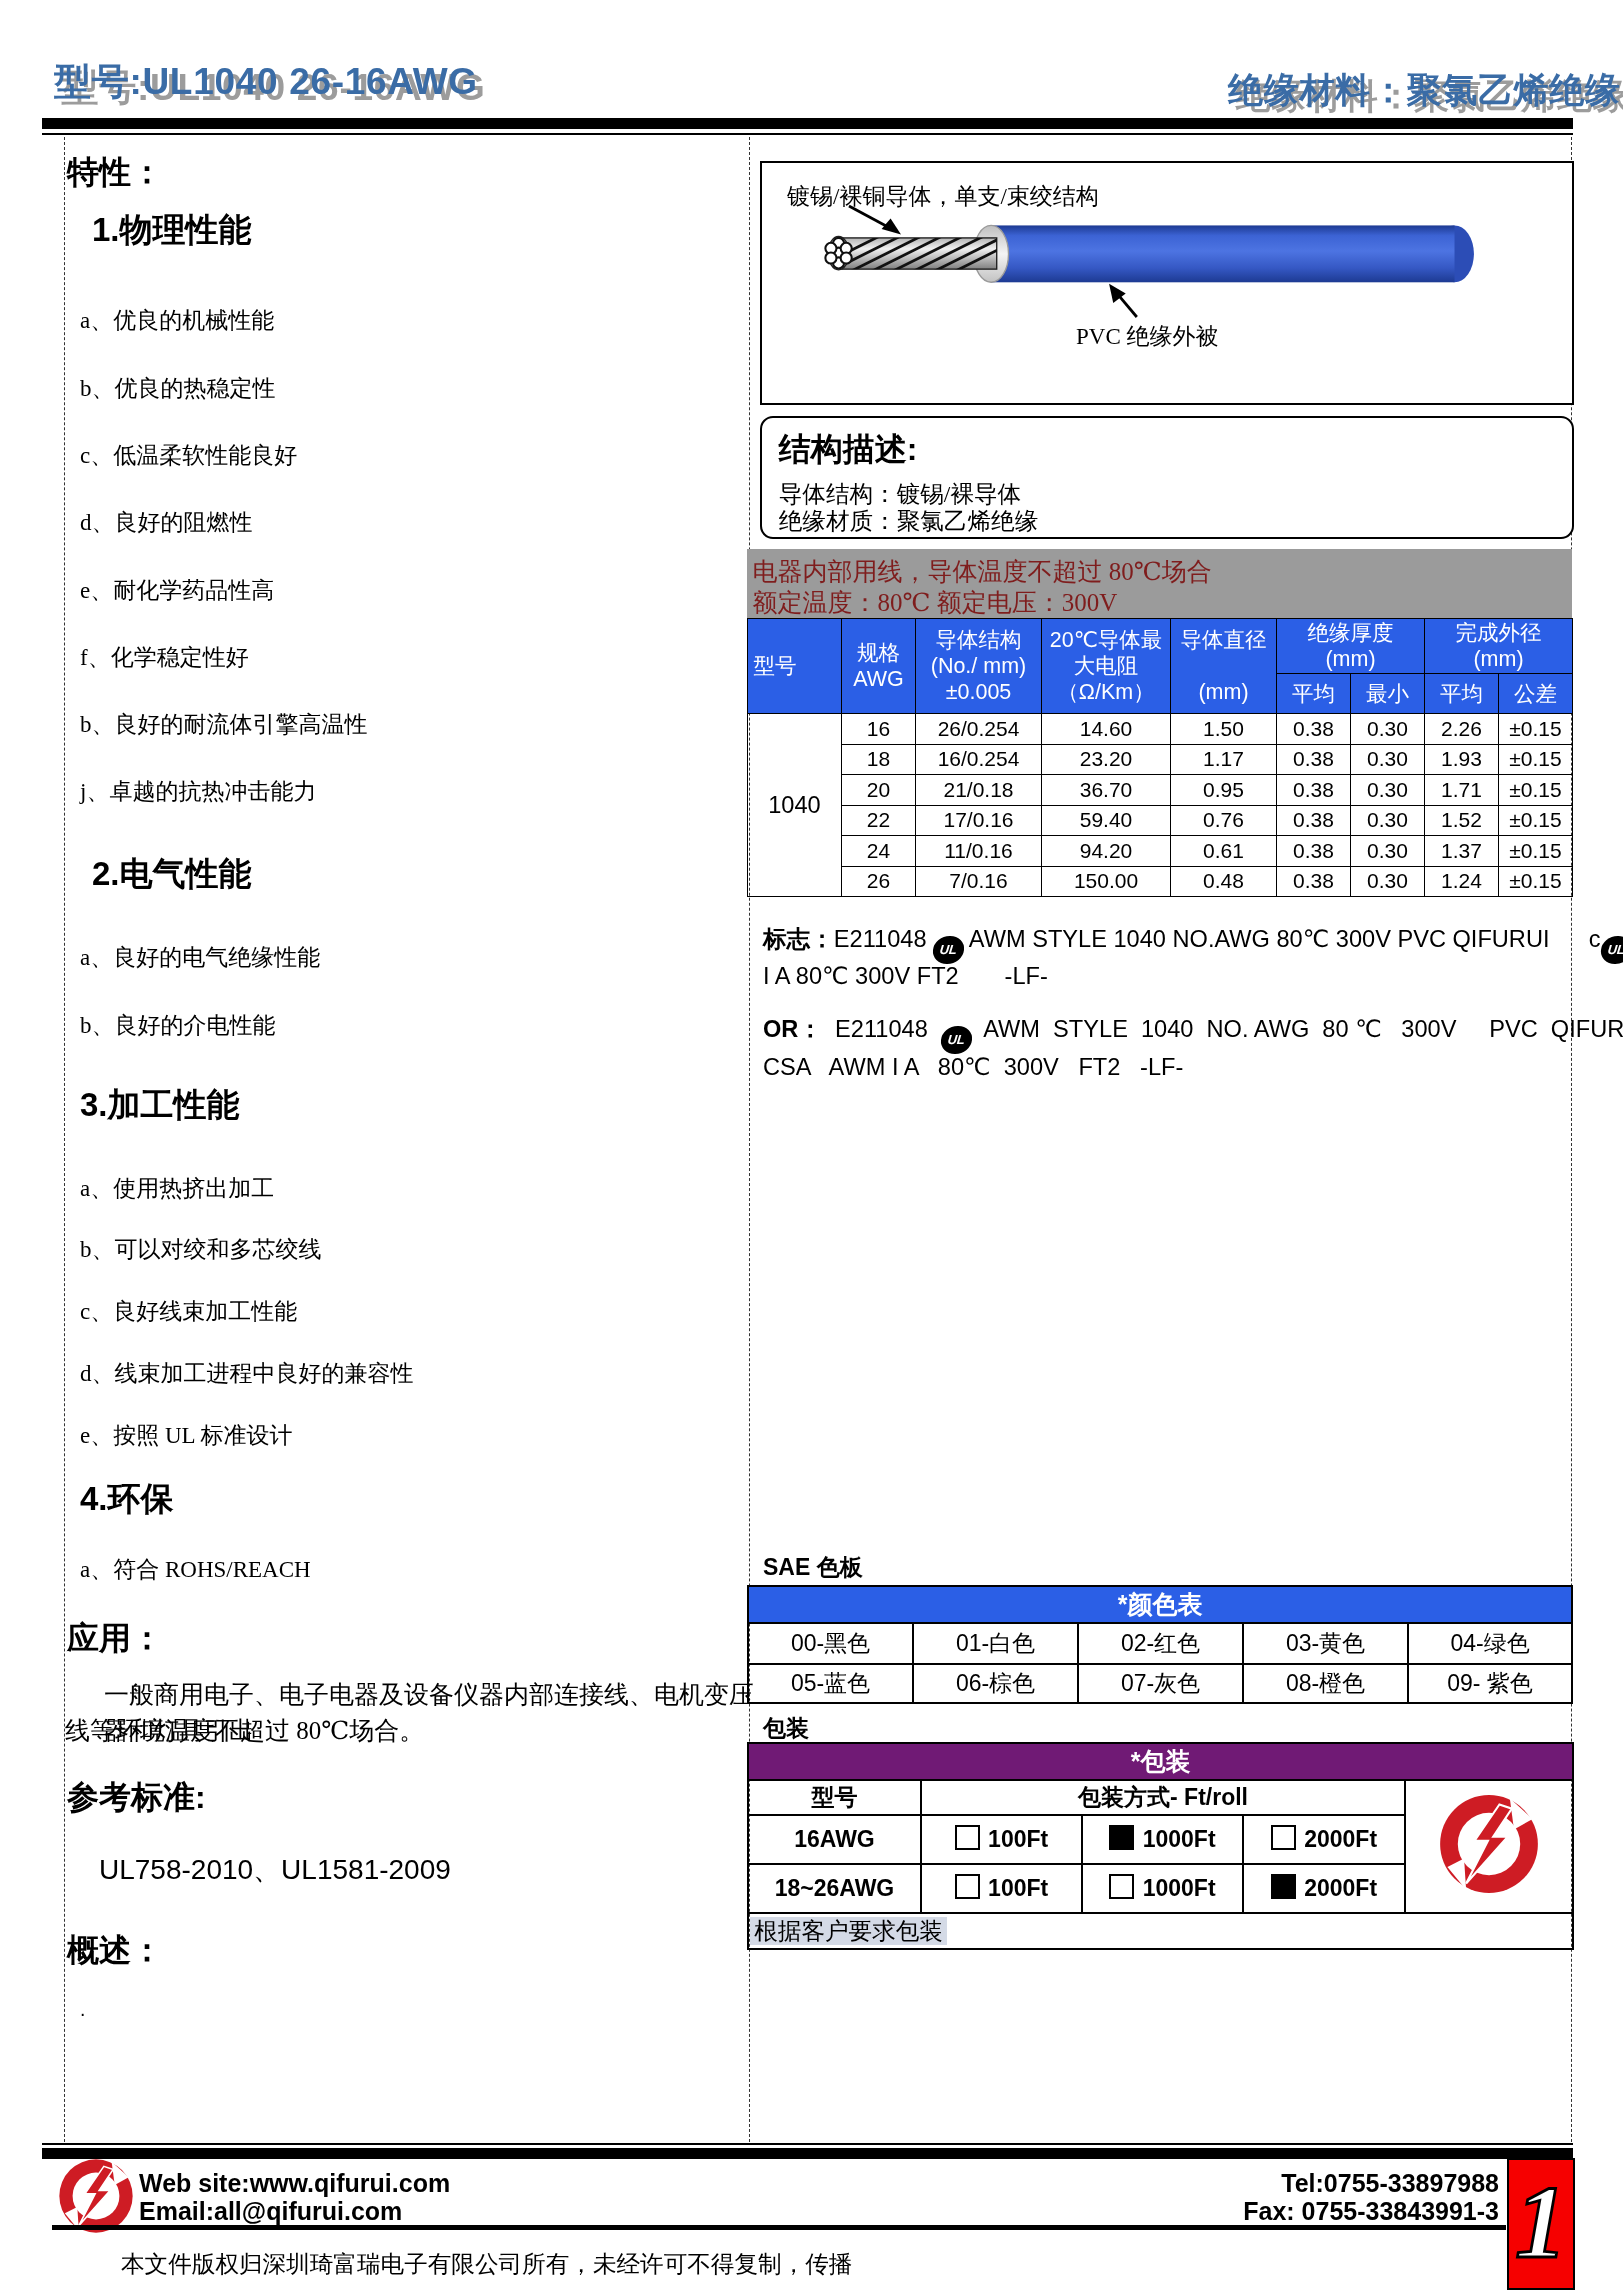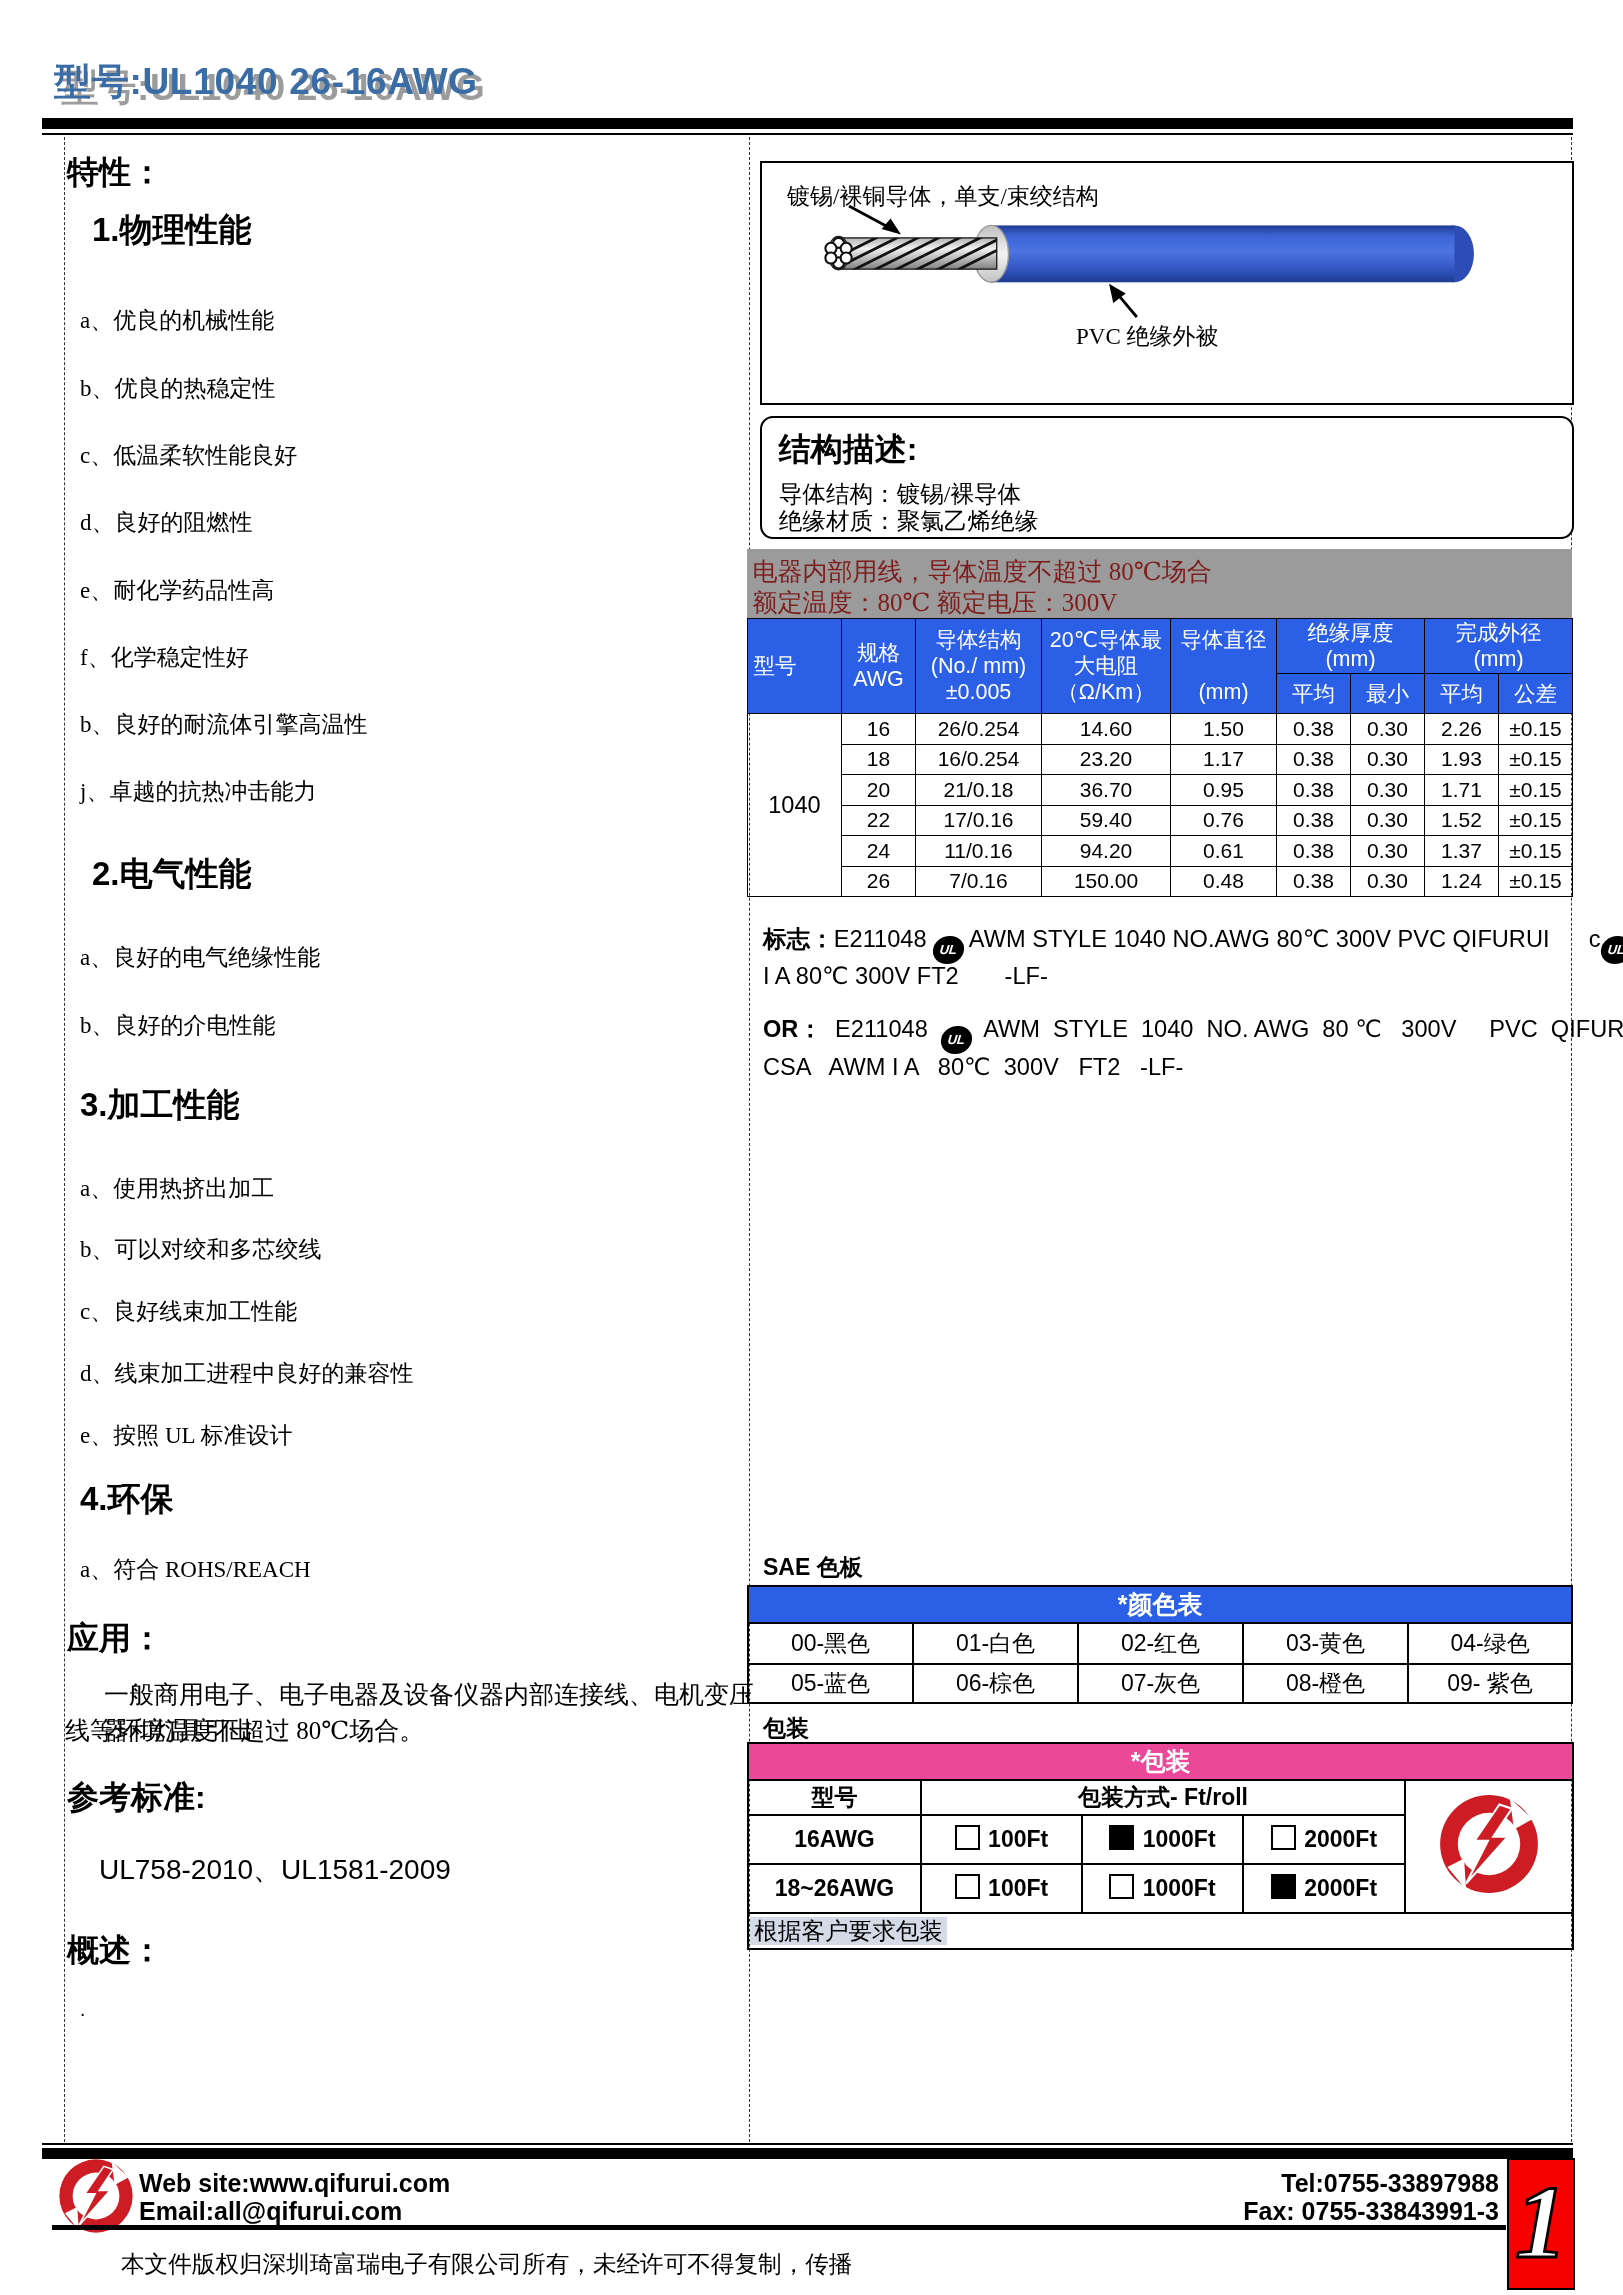--- a/index.html
+++ b/index.html
@@ -39,21 +39,21 @@
   .spec td,.spec th{border:1.4px solid #000;text-align:center;vertical-align:middle;overflow:hidden;}
   .spec th{background:#2b5fe6;color:#fff;font-weight:normal;font-size:21.5px;line-height:26px;}
   .spec td{font-size:21px;}
   .rowH{height:30.5px;}
 
   .ctable td,.ctable th{border:2.1px solid #000;text-align:center;vertical-align:middle;}
   .ctable th{background:#2b5fe6;color:#fff;font-size:25px;font-weight:bold;}
   .ctable td{font-size:23px;}
 
   .ptable td,.ptable th{border:2.1px solid #000;text-align:center;vertical-align:middle;}
-  .ptable th{background:#ec4899;color:#fff;font-size:25px;font-weight:bold;}
+  .ptable th{background:#701a75;color:#fff;font-size:25px;font-weight:bold;}
   .ptable td{font-size:23px;font-weight:bold;}
   .note-cell{text-align:left !important;font-weight:normal !important;}
   .note-hl{background:#d4dae6;font-family:"Liberation Serif","DejaVu Serif",serif;font-size:23.6px;padding:1.4px 4.2px;}
   .chk{display:inline-block;width:21px;height:21px;border:2.8px solid #000;vertical-align:-2.8px;margin-right:8.3px;}
   .chk.filled{background:#000;}
 
   .sec-label{font-size:23px;font-weight:bold;}
 
   
   .mark{font-size:23.6px;line-height:32px;white-space:pre;}
@@ -78,20 +78,21 @@
         <circle cx="50" cy="50" r="47" fill="#ce1c24"></circle>
         <circle cx="50" cy="50" r="30" fill="#fff"></circle>
         <path d="M70 6 L92 26 L74 36 Z" fill="#fff"></path>
         <path d="M28 94 L10 72 L26 64 Z" fill="#fff"></path>
         <path d="M60 12 L36 47 L49 47 L28 88 L68 43 L54 43 L72 16 Z" fill="#ce1c24" stroke="#fff" stroke-width="2"></path>
       </g>
     </defs>
   </svg>
 
   <div class="abs doc-title" style="left:54px;top:57px;">型号:UL1040  26-16AWG</div>
+  <div class="abs doc-title" style="left:1228px;top:67px;font-size:35px;">绝缘材料：聚氯乙烯绝缘</div>
   <div class="abs bar-thick" style="left:42px;top:118px;width:1531px;height:11px;"></div>
   <div class="abs bar-thin" style="left:42px;top:133px;width:1531px;height:2.1px;"></div>
 
   <div class="abs vdash" style="left:64px;top:137px;height:2005px;"></div>
   <div class="abs vdash" style="left:749px;top:137px;height:2005px;"></div>
   <div class="abs vdash" style="left:1571px;top:137px;height:2005px;"></div>
 
   <div class="abs h-big" style="left:67px;top:151px;">特性：</div>
 
   <div class="abs h-num" style="left:92px;top:208px;">1.物理性能</div>

